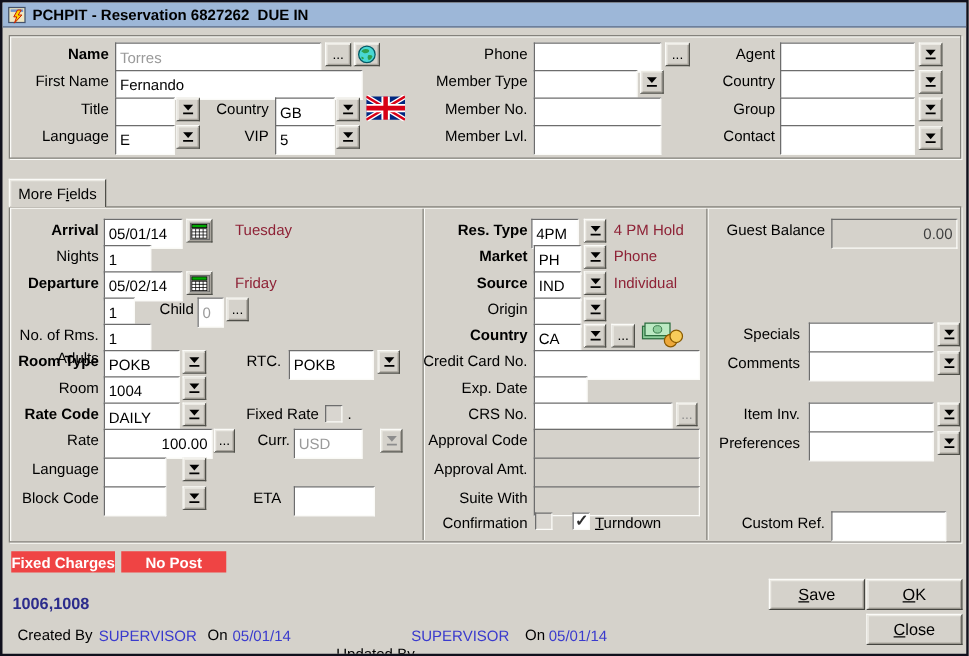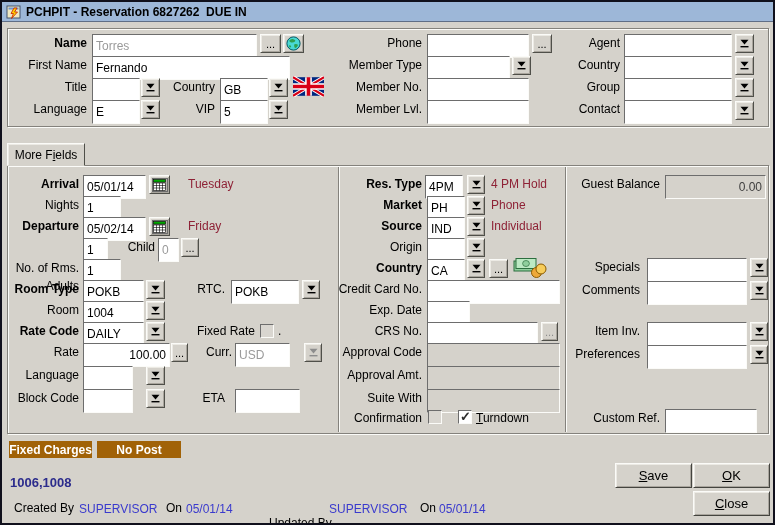--- a/index.html
+++ b/index.html
@@ -36,21 +36,21 @@
          border-color:#fbfbf8 #4f4f49 transparent #fbfbf8;
          box-shadow: inset 1px 1px 0 #eceae4;
          display:flex; align-items:center; justify-content:center;
          font-size:12px; z-index:3; cursor:pointer; }
   .cb { position:absolute; width:14px; height:14px; background:#fff;
         border:1px solid; border-color:#6d6d6d #fbfbf8 #fbfbf8 #6d6d6d; }
   .cb.dis { background:#d9d6d0; }
   .cb.on::after { content:"\2713"; position:absolute; left:1px; top:-2px;
                   font-size:13px; font-weight:bold; color:#2e2e2e; }
   .day { position:absolute; font-size:12px; color:#8e2236; white-space:nowrap; }
-  .badge { position:absolute; height:17px; background:#a16207; color:#fff;
+  .badge { position:absolute; height:17px; background:#ef4444; color:#fff;
            font-weight:bold; font-size:12px; display:flex; align-items:center;
            justify-content:center; }
   .navy { position:absolute; color:#2c2c8c; font-weight:bold; font-size:13px; }
   .meta { position:absolute; font-size:12px; color:#000; white-space:nowrap; }
   .blue { color:#3a3acd; }
   .bigbtn { position:absolute; background:#d5d2cb; border:1px solid;
             border-color:#fbfbf8 #44443f #44443f #fbfbf8;
             box-shadow: inset 1px 1px 0 #eceae4, inset -1px -1px 0 #a9a59d;
             font-size:13px; color:#000; cursor:pointer;
             display:flex; align-items:center; justify-content:center;

